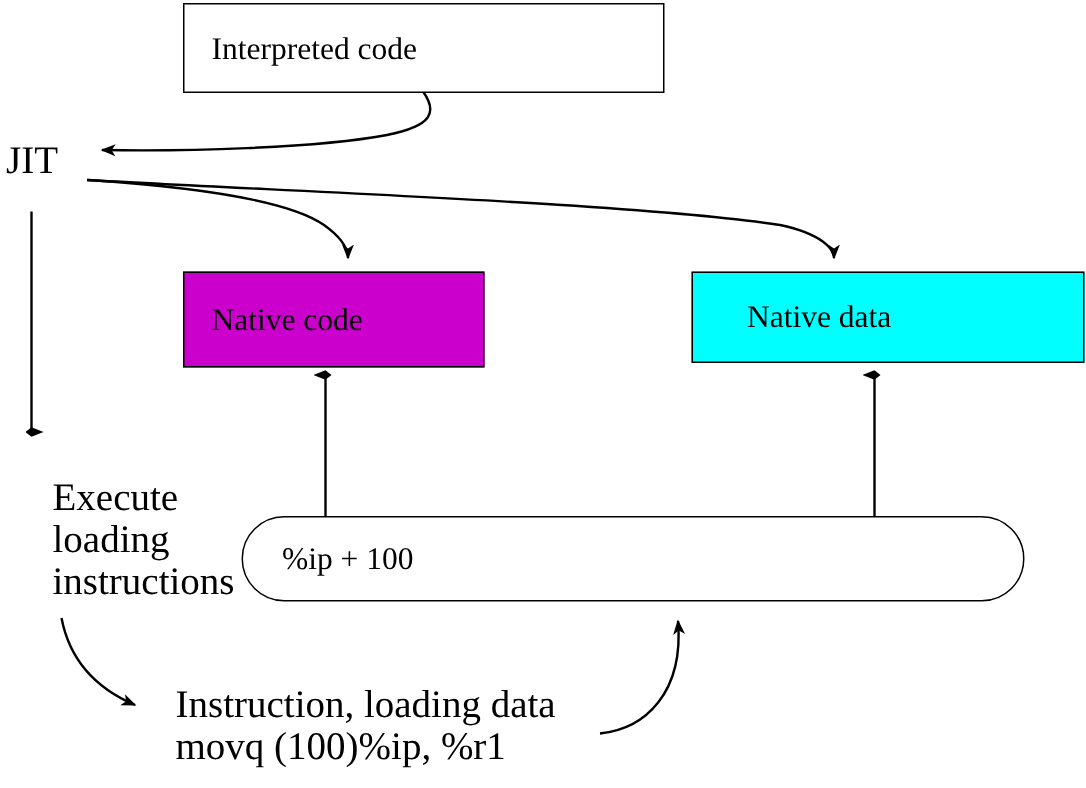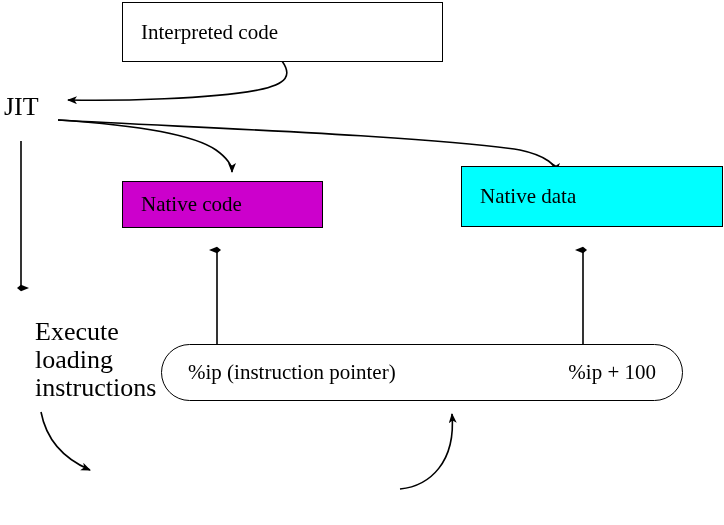--- a/index.html
+++ b/index.html
@@ -42,31 +42,31 @@
     top: 2px;
     width: 321px;
     height: 60px;
     background: #ffffff;
     padding-left: 18px;
   }
   #node-native-code {
     left: 122px;
     top: 181px;
     width: 201px;
-    height: 47px;
+    height: 64px;
     background: #cc00cc;
     padding-left: 18px;
   }
   #node-native-data {
     left: 461px;
-    top: 166px;
+    top: 181px;
     width: 262px;
     height: 61px;
     background: #00ffff;
-    padding-left: 18px;
+    padding-left: 36px;
   }
   #node-ip-box {
     left: 161px;
     top: 344px;
     width: 522px;
     height: 57px;
     background: #ffffff;
     border-radius: 29px;
     padding: 0 26px;
     justify-content: space-between;
@@ -130,26 +130,29 @@
 
   <div class="node" id="node-native-code">
     <span>Native code</span>
   </div>
 
   <div class="node" id="node-native-data">
     <span>Native data</span>
   </div>
 
   <div class="node" id="node-ip-box">
-    <span>%ip (instruction pointer)</span>
     <span>%ip + 100</span>
   </div>
 
   <div class="free-text" id="label-jit">JIT</div>
 
   <div class="free-text" id="label-execute">
     <div>Execute</div>
     <div>loading</div>
     <div>instructions</div>
   </div>
 
+  <div class="free-text" id="label-instruction">
+    <div>Instruction, loading data</div>
+    <div>movq (100)%ip, %r1</div>
+  </div>
 
 </div>
 
 </body></html>

